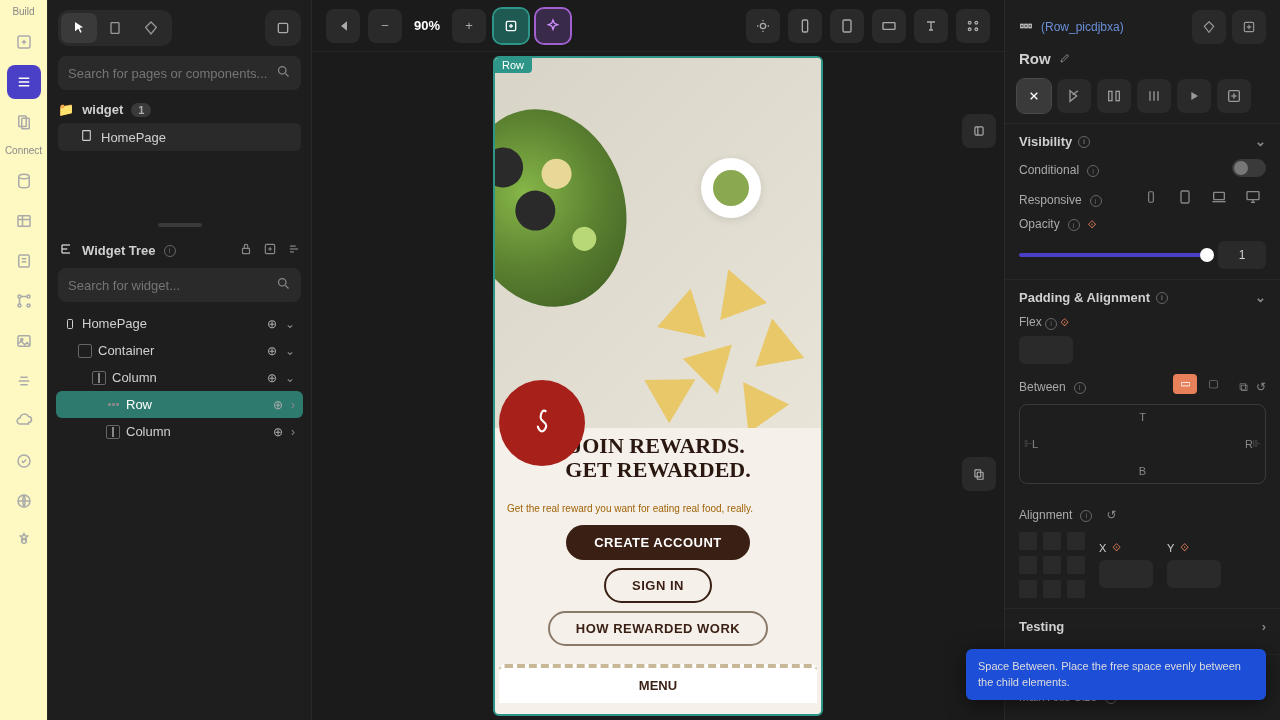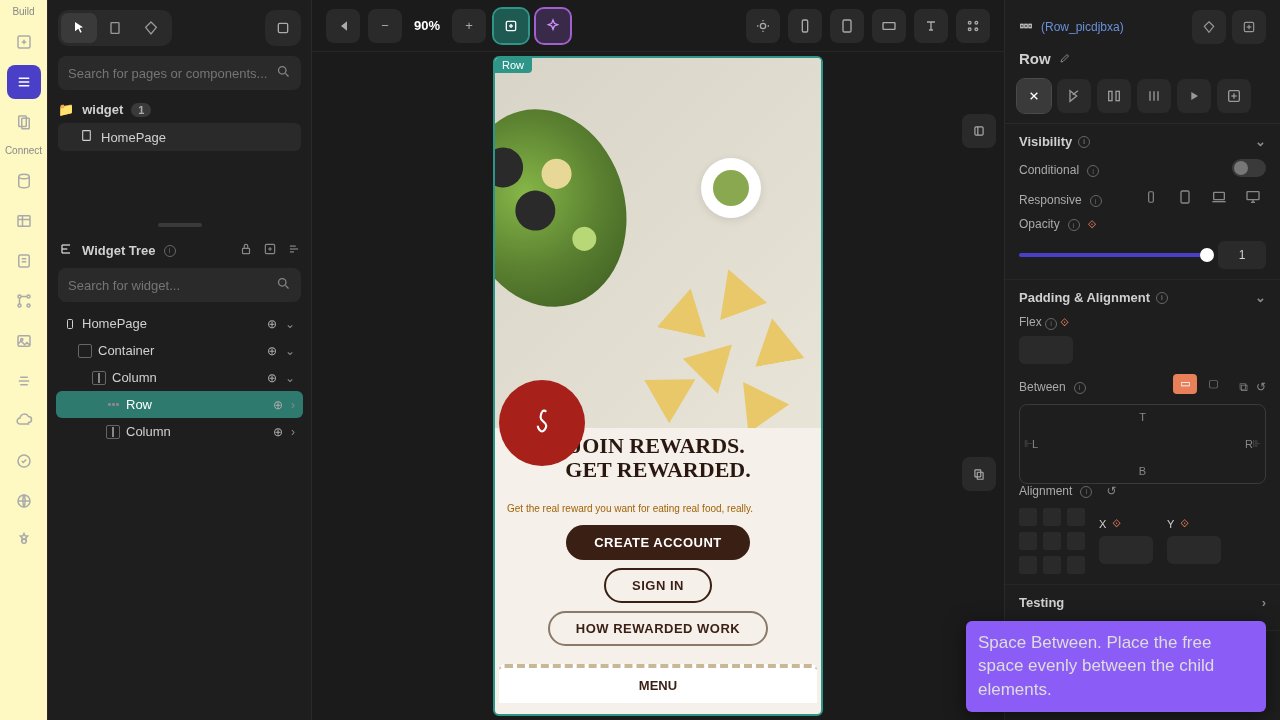--- a/index.html
+++ b/index.html
@@ -124,21 +124,21 @@
 .pad-t { top: 6px; } .pad-b { bottom: 6px; } .pad-l { left: 12px; } .pad-r { right: 12px; }
 .pad-side-ic { position: absolute; color: #555; font-size: 10px; }
 
 .align-row { display: flex; gap: 14px; margin-top: 8px; align-items: center; }
 .align-grid { display: grid; grid-template-columns: repeat(3, 18px); grid-template-rows: repeat(3, 18px); gap: 6px; }
 .align-cell { background: #2a2a2a; border-radius: 2px; cursor: pointer; }
 .xy-col { display: flex; flex-direction: column; gap: 6px; }
 .xy-row { display: flex; align-items: center; gap: 6px; font-size: 11px; }
 .xy-box { width: 54px; height: 28px; background: #2a2a2a; border-radius: 6px; }
 
-.tooltip { position: absolute; bottom: 8px; right: 14px; width: 300px; background: #8b5cf6; color: #ddd; padding: 10px 12px; border-radius: 6px; font-size: 17px; line-height: 1.4; box-shadow: 0 4px 20px rgba(0,0,0,0.5); z-index: 50; }
+.tooltip { position: absolute; bottom: 20px; right: 14px; width: 300px; background: #1d4ed8; color: #ddd; padding: 10px 12px; border-radius: 6px; font-size: 11px; line-height: 1.4; box-shadow: 0 4px 20px rgba(0,0,0,0.5); z-index: 50; }
 
 .info-ic { width: 12px; height: 12px; border: 1px solid #666; border-radius: 50%; display: inline-flex; align-items: center; justify-content: center; font-size: 8px; color: #666; }
 .link-ic { color: #e8805a; font-size: 11px; }
 </style>
 </head>
 <body>
 
 <div class="app">
 
   <div class="rail">
@@ -616,21 +616,21 @@
         <span style="color:#888">↺</span>
       </div>
       <div class="pad-box">
         <span class="pad-side-ic" style="left:4px">⊩</span>
         <span class="pad-side-ic" style="right:4px">⊪</span>
         <span class="pad-label pad-t">T</span>
         <span class="pad-label pad-b">B</span>
         <span class="pad-label pad-l">L</span>
         <span class="pad-label pad-r">R</span>
       </div>
-      <div class="prop-row" style="margin-top:0">
+      <div class="prop-row" style="margin-top:24px">
         <span>Alignment</span>
         <span class="info-ic">i</span>
         <span style="color:#888;margin-left:6px">↺</span>
       </div>
       <div class="align-row">
         <div class="align-grid">
           <div class="align-cell"></div>
             <div class="align-cell"></div>
             <div class="align-cell"></div>
           <div class="align-cell"></div>

